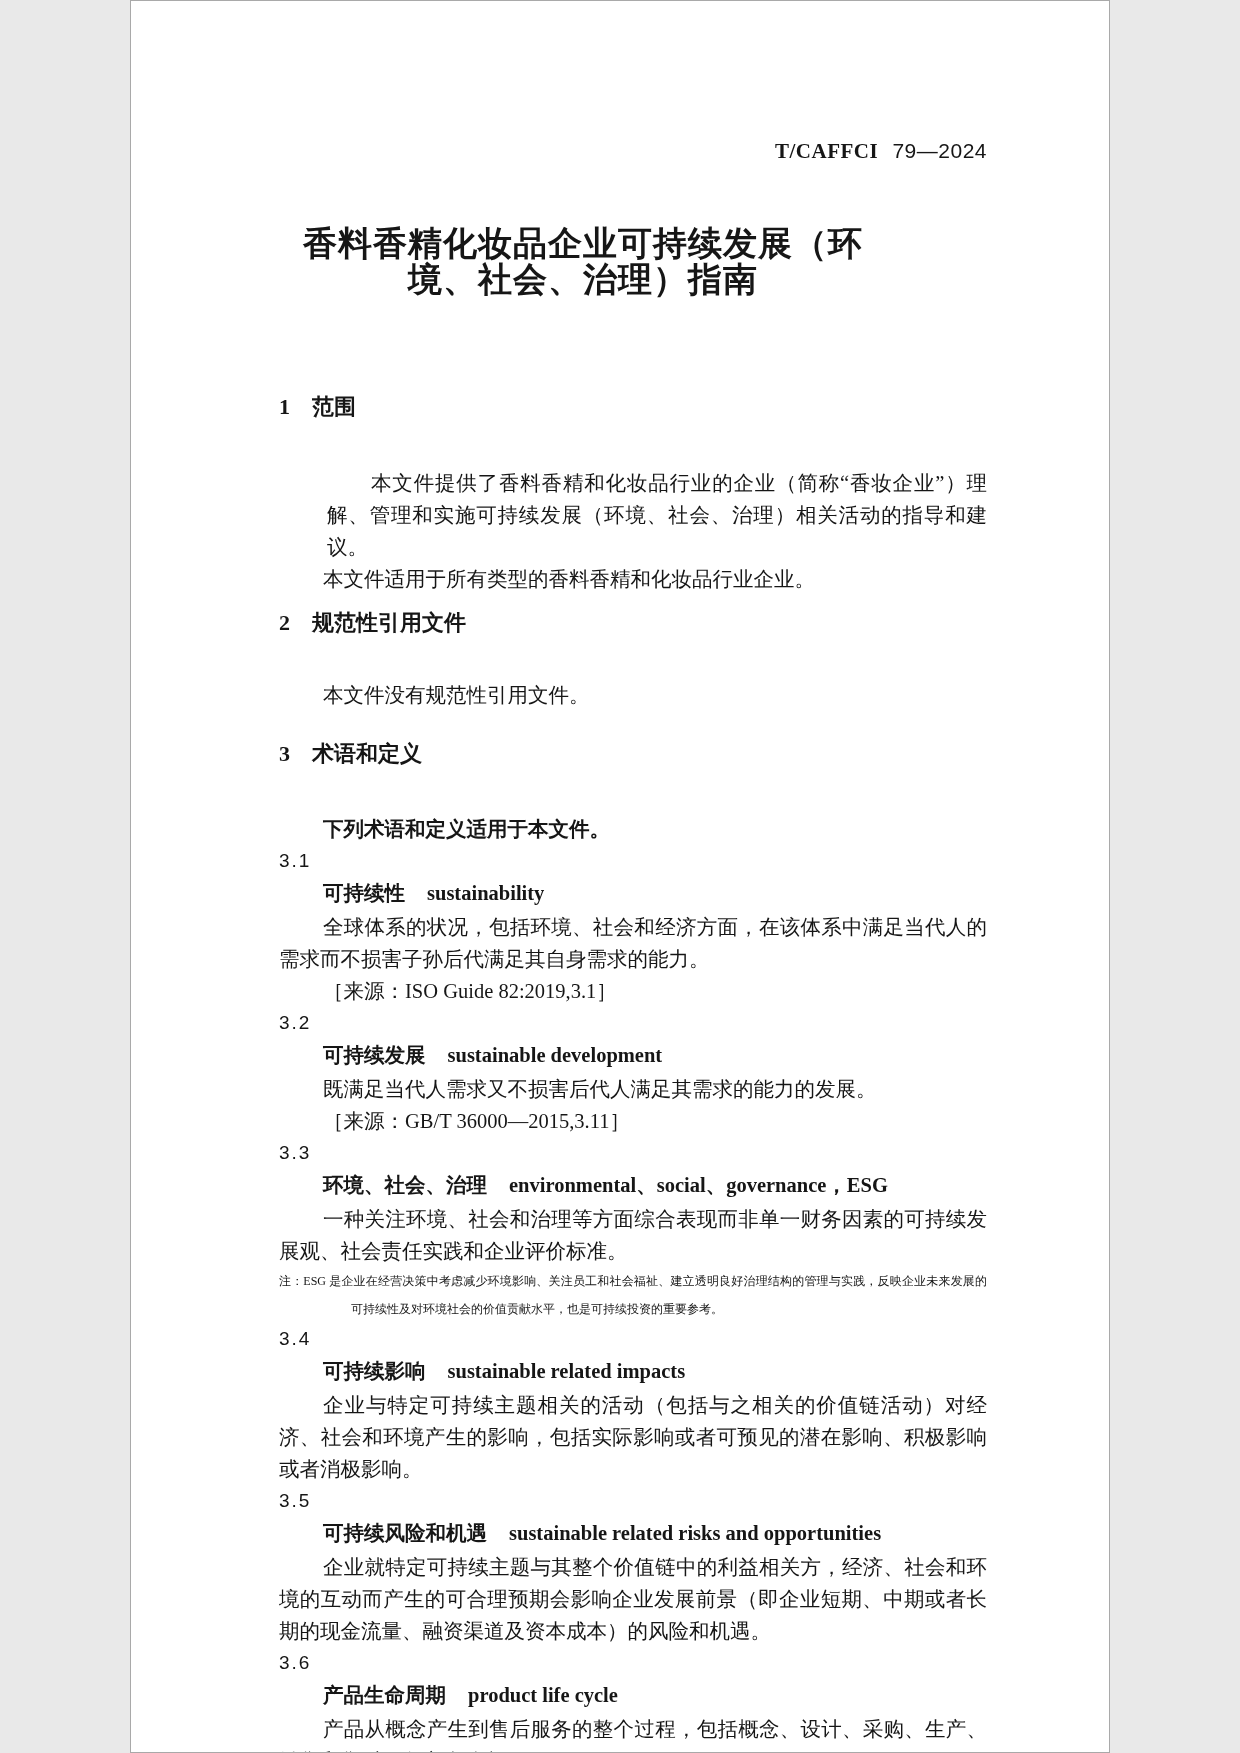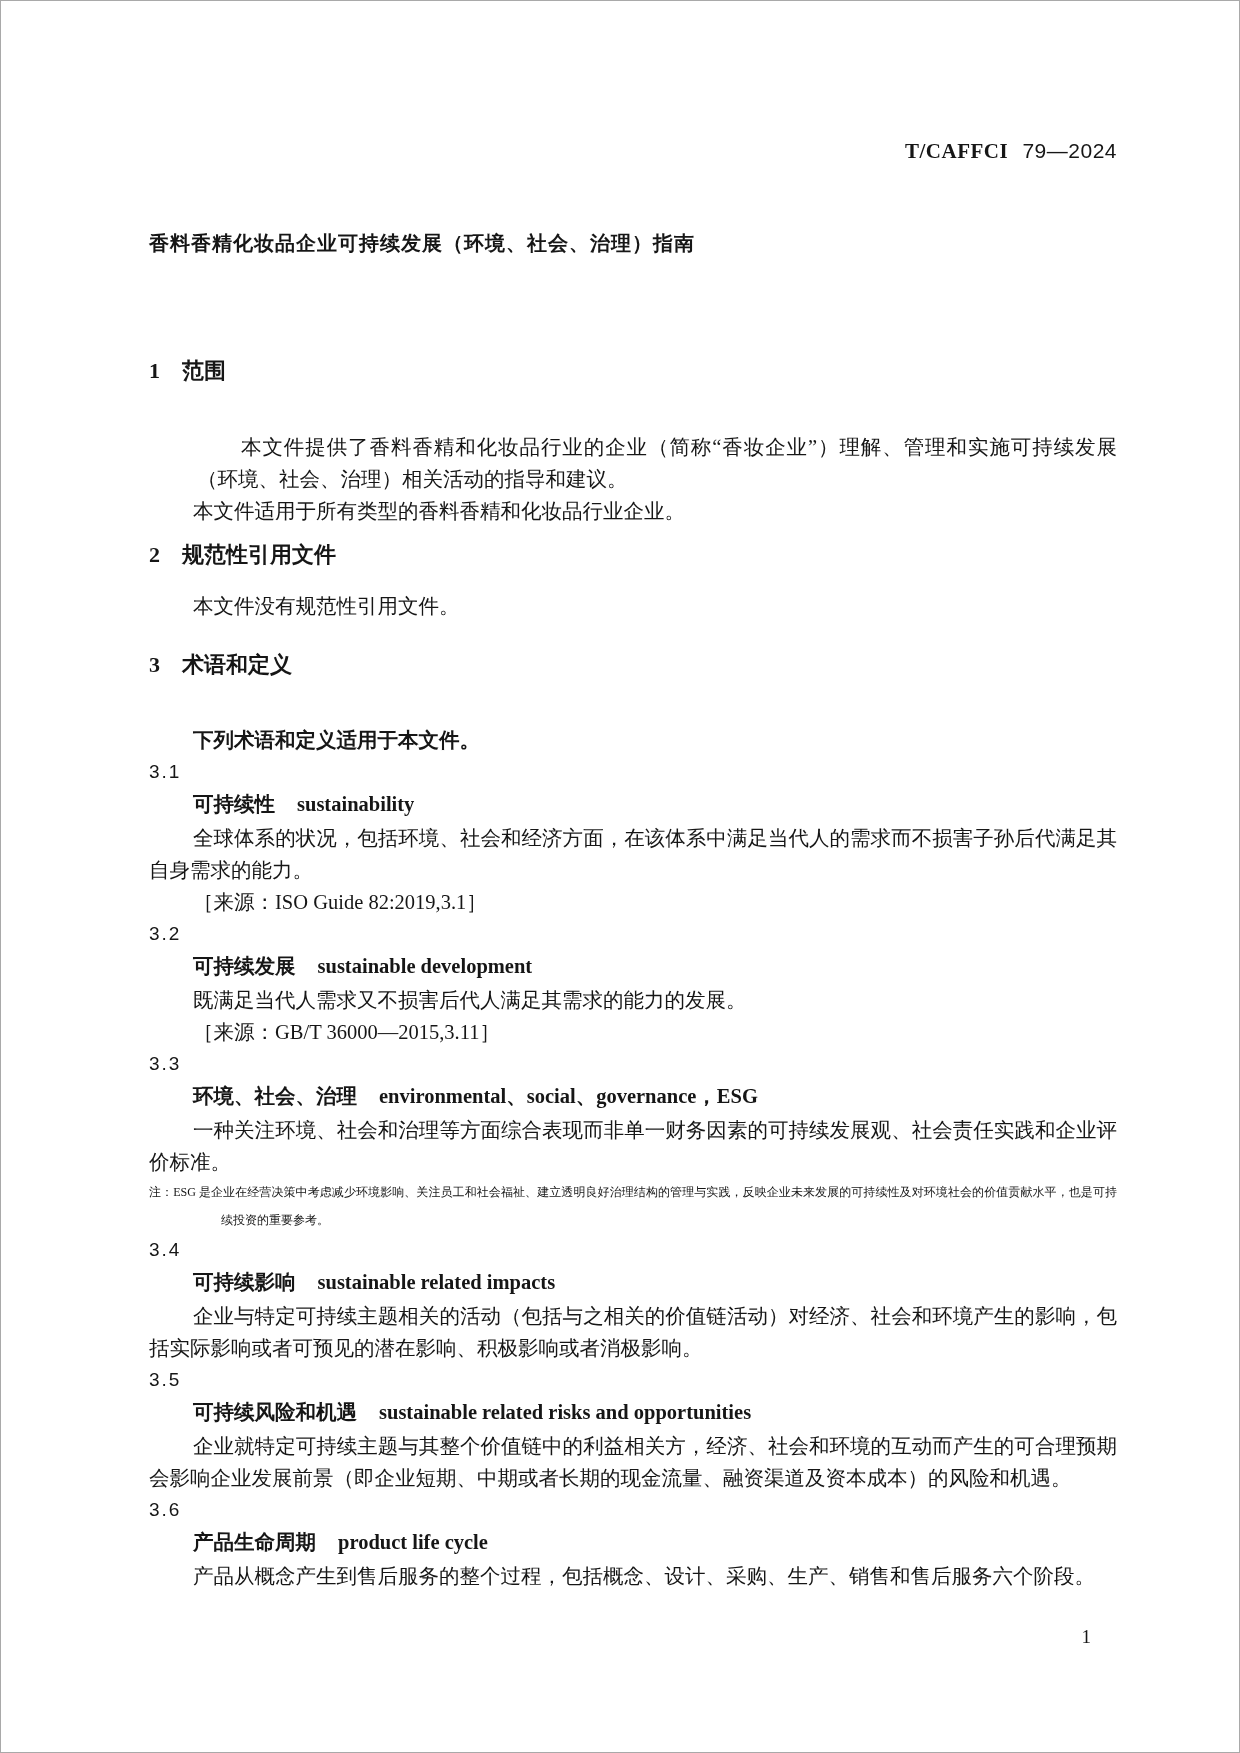--- a/index.html
+++ b/index.html
@@ -1,51 +1,51 @@
 <!DOCTYPE html>
 <html><head>
 <meta charset="utf-8">
 <style>
   html,body{margin:0;padding:0;background:#e9e9e9;}
   .page{
-    width:1240px;height:1753px;background:#ffffff;
+    width:980px;height:1753px;background:#ffffff;
     border:1px solid #a9a9a9;box-sizing:border-box;
     margin:0 auto;overflow:hidden;
     color:#161616;
     font-family:"Liberation Serif","DejaVu Serif",serif;
   }
   .content{padding:0 122px 0 148px;}
   
   .hdr{margin-top:138px;line-height:24px;text-align:right;font-size:21px;}
   .hdr-code{font-weight:bold;font-family:"Liberation Serif","DejaVu Serif",serif;letter-spacing:.5px;}
   .hdr-num{font-family:"Liberation Sans","DejaVu Sans",sans-serif;font-weight:normal;margin-left:9px;letter-spacing:.5px;}
   
   .title{
-    margin-top:62px;line-height:36px;font-size:20px;font-weight:bold;
+    margin-top:62px;line-height:36px;font-size:34px;font-weight:bold;
     font-family:"Liberation Sans","DejaVu Sans",sans-serif;
-    text-align:left;padding-right:100px;letter-spacing:1px;
+    text-align:center;padding-right:100px;letter-spacing:1px;
   }
   
   .sec-h{
     line-height:26px;font-size:22px;font-weight:bold;
     font-family:Liberation Serif, serif;
   }
   .sec-h .sec-label{margin-left:22px;}
   .sec-h1{margin-top:97px;}
   .sec-h2{margin-top:15px;}
   .sec-h3{margin-top:30px;}
   
   p{margin:0;}
   .body{
     font-size:20.5px;line-height:32px;text-align:justify;
     font-family:"Liberation Serif","DejaVu Serif",serif;
   }
   .indent{text-indent:44px;}
   .mt-scope{margin-top:47px;margin-left:48px;}
-  .mt-norm{margin-top:22px;}
+  .mt-norm{margin-top:43px;}
   .mt-intro{margin-top:46px;font-weight:bold;}
   
   .clause-num{
     font-size:19px;line-height:32px;letter-spacing:2px;
     font-family:"Liberation Sans","DejaVu Sans",sans-serif;
   }
   .term-line{line-height:32px;padding-left:44px;}
   .term-zh{
     font-size:20.5px;font-weight:bold;
     font-family:"Liberation Sans","DejaVu Sans",sans-serif;

